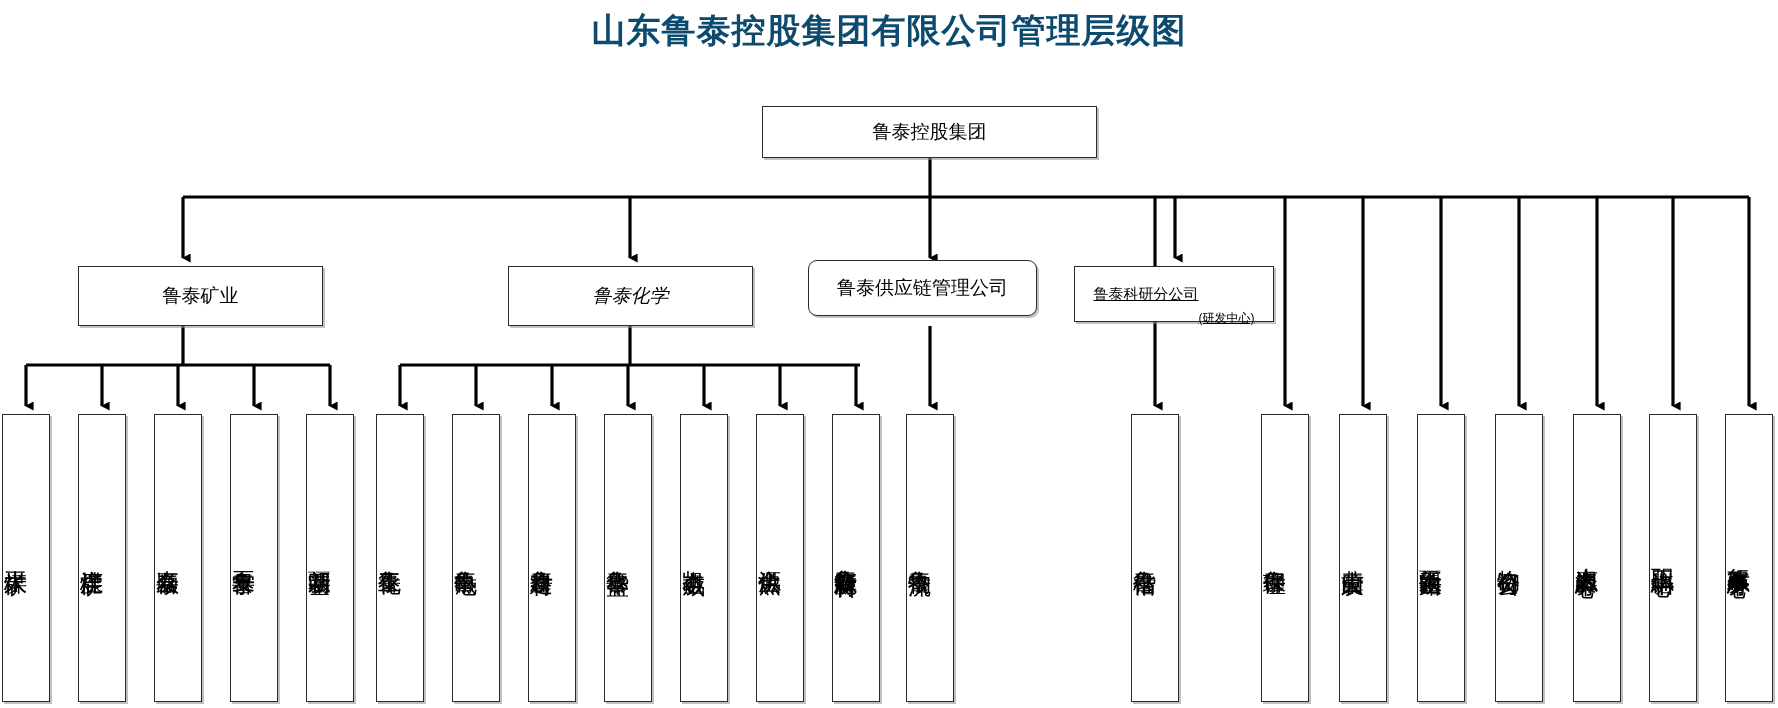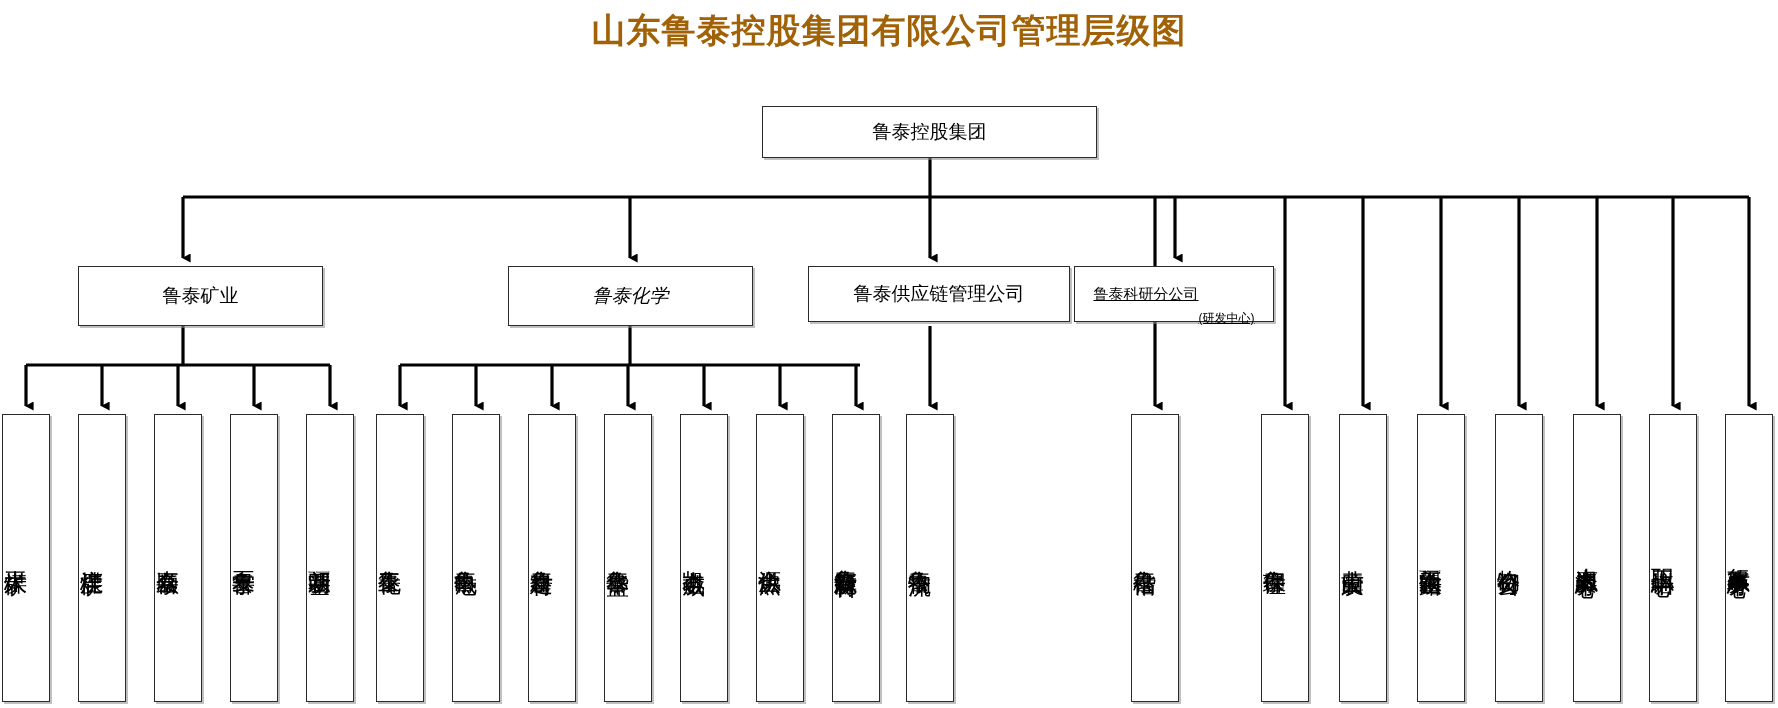--- a/index.html
+++ b/index.html
@@ -14,21 +14,21 @@
   svg#wires{position:absolute;left:0;top:0;width:1778px;height:708px;pointer-events:none;}
 
   .title{
     position:absolute;
     left:0;right:0;top:8px;
     text-align:center;
     font-family:"DejaVu Serif","Liberation Serif",serif;
     font-weight:bold;
     font-size:34px;
     letter-spacing:1px;
-    color:#a16207;
+    color:#0c4a6e;
     white-space:nowrap;
   }
 
   .node{
     position:absolute;
     background:#ffffff;
     border:1.5px solid #2b2b2b;
     box-sizing:border-box;
     box-shadow:2px 2px 0 rgba(140,140,140,0.55);
     display:flex;
@@ -116,21 +116,21 @@
   </div>
 
   <div class="node h" style="left:78px;top:266px;width:245px;height:60px;">
     <span>鲁泰矿业</span>
   </div>
 
   <div class="node h" style="left:508px;top:266px;width:245px;height:60px;font-style:italic;">
     <span>鲁泰化学</span>
   </div>
 
-  <div class="node h" style="left:808px;top:266px;width:262px;height:56px;">
+  <div class="node h" style="left:808px;top:260px;width:229px;height:56px;border-radius:9px;">
     <span>鲁泰供应链管理公司</span>
   </div>
 
   <div class="node h two-line" style="left:1074px;top:266px;width:200px;height:56px;flex-direction:row;text-decoration:underline;">
     <span>鲁泰科研分公司</span>
     <span class="l2">(研发中心)</span>
   </div>
 
   <div class="node v" style="left:2px;top:414px;width:48px;height:288px;">
     <span>太平煤矿</span>

